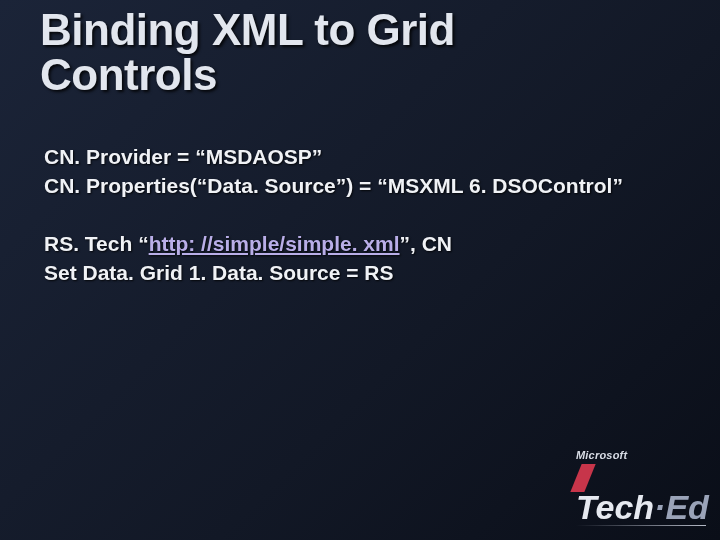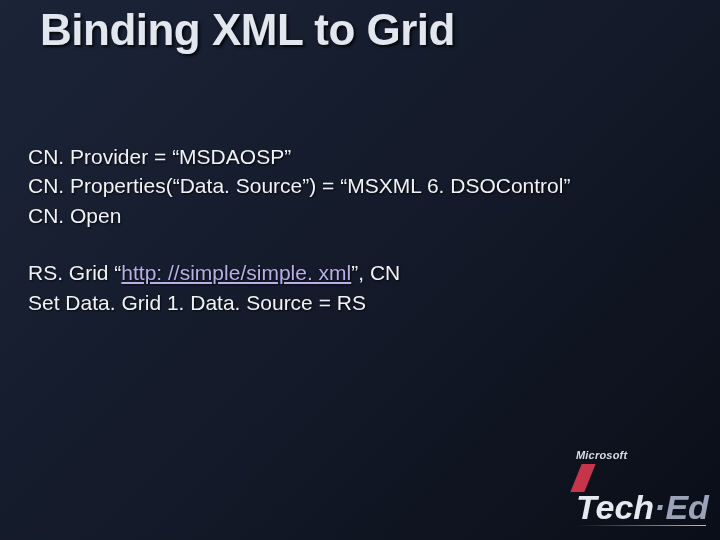--- a/index.html
+++ b/index.html
@@ -24,25 +24,25 @@
     top: 8px;
     font-size: 44px;
     font-weight: 800;
     line-height: 1.02;
     color: #e2e6ee;
     text-shadow: 2px 2px 3px rgba(0,0,0,0.8);
     letter-spacing: -0.5px;
   }
   .body {
     position: absolute;
-    left: 28px;
+    left: 44px;
     top: 142px;
     right: 28px;
     font-size: 21px;
-    font-weight: 400;
+    font-weight: 700;
     line-height: 1.4;
     color: #f0f2f6;
     text-shadow: 1px 1px 2px rgba(0,0,0,0.8);
   }
   .block2 {
     margin-top: 28px;
   }
   .link {
     color: #b9aee8;
     text-decoration: underline;
@@ -97,31 +97,31 @@
     margin-top: 2px;
   }
 </style>
 </head>
 <body>
 
 <div class="slide">
 
   <div class="title">
     <span>Binding XML to Grid</span><br>
+    <span>Controls</span>
   </div>
 
   <div class="body">
     <div>
       <div>CN. Provider = “MSDAOSP”</div>
       <div>CN. Properties(“Data. Source”) = “MSXML 6. DSOControl”</div>
-      <div>CN. Open</div>
     </div>
     <div class="block2">
       <div>
-        <span>RS. Grid “</span><span class="link">http: //simple/simple. xml</span><span>”, CN</span>
+        <span>RS. Tech “</span><span class="link">http: //simple/simple. xml</span><span>”, CN</span>
       </div>
       <div>Set Data. Grid 1. Data. Source = RS</div>
     </div>
   </div>
 
   <div class="logo">
     <div class="ms">Microsoft</div>
     <div class="teched">
       <span class="slash"></span><span class="tech">Tech</span><span class="ed">·Ed</span>
     </div>

